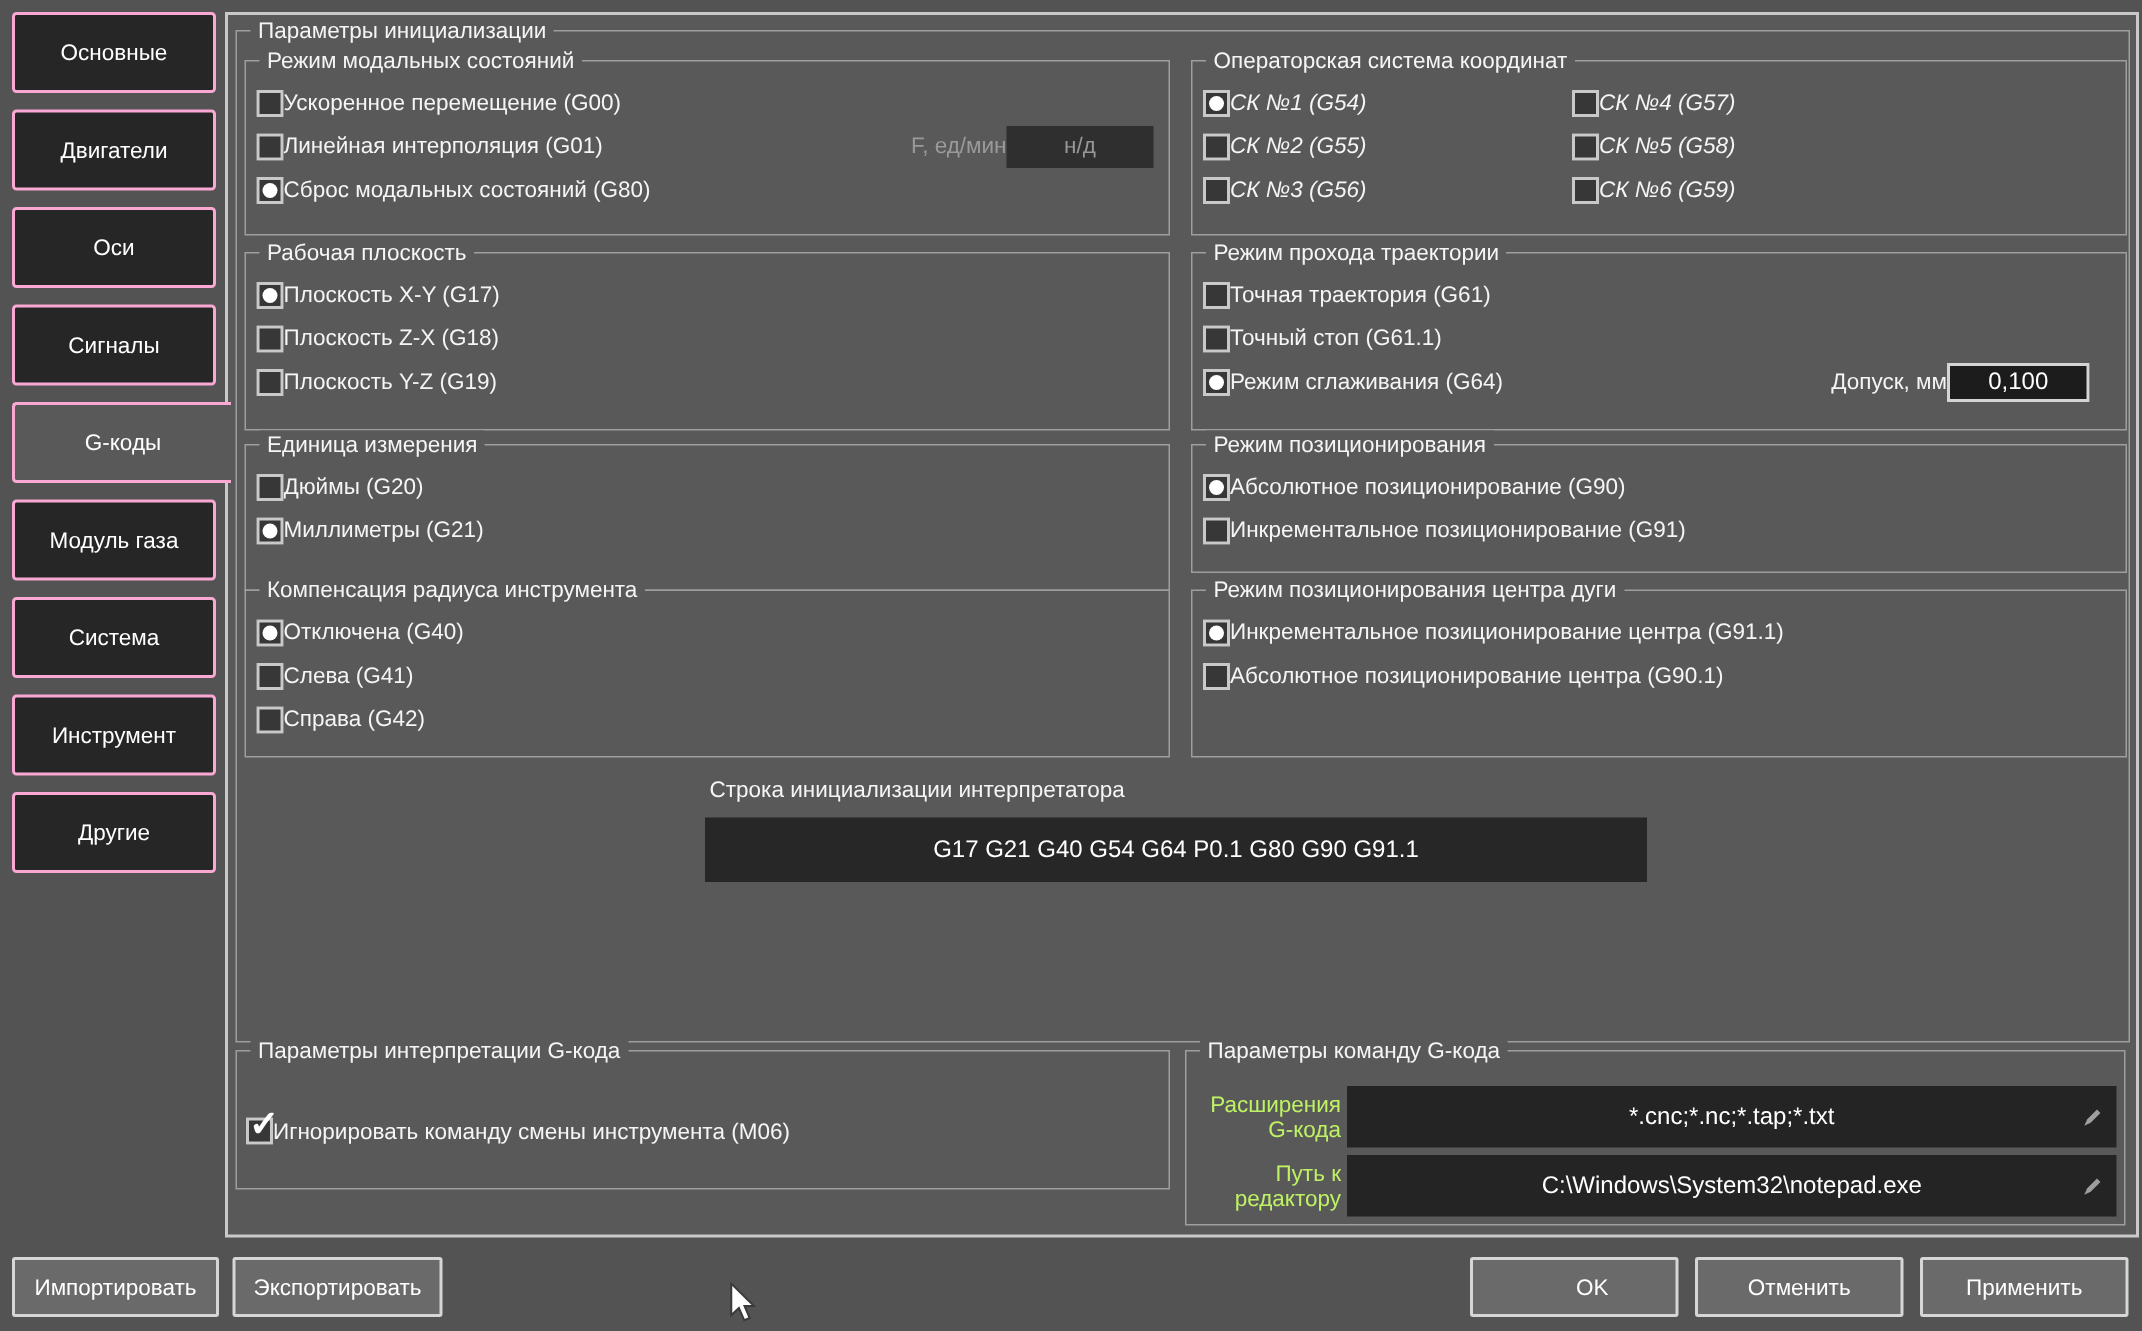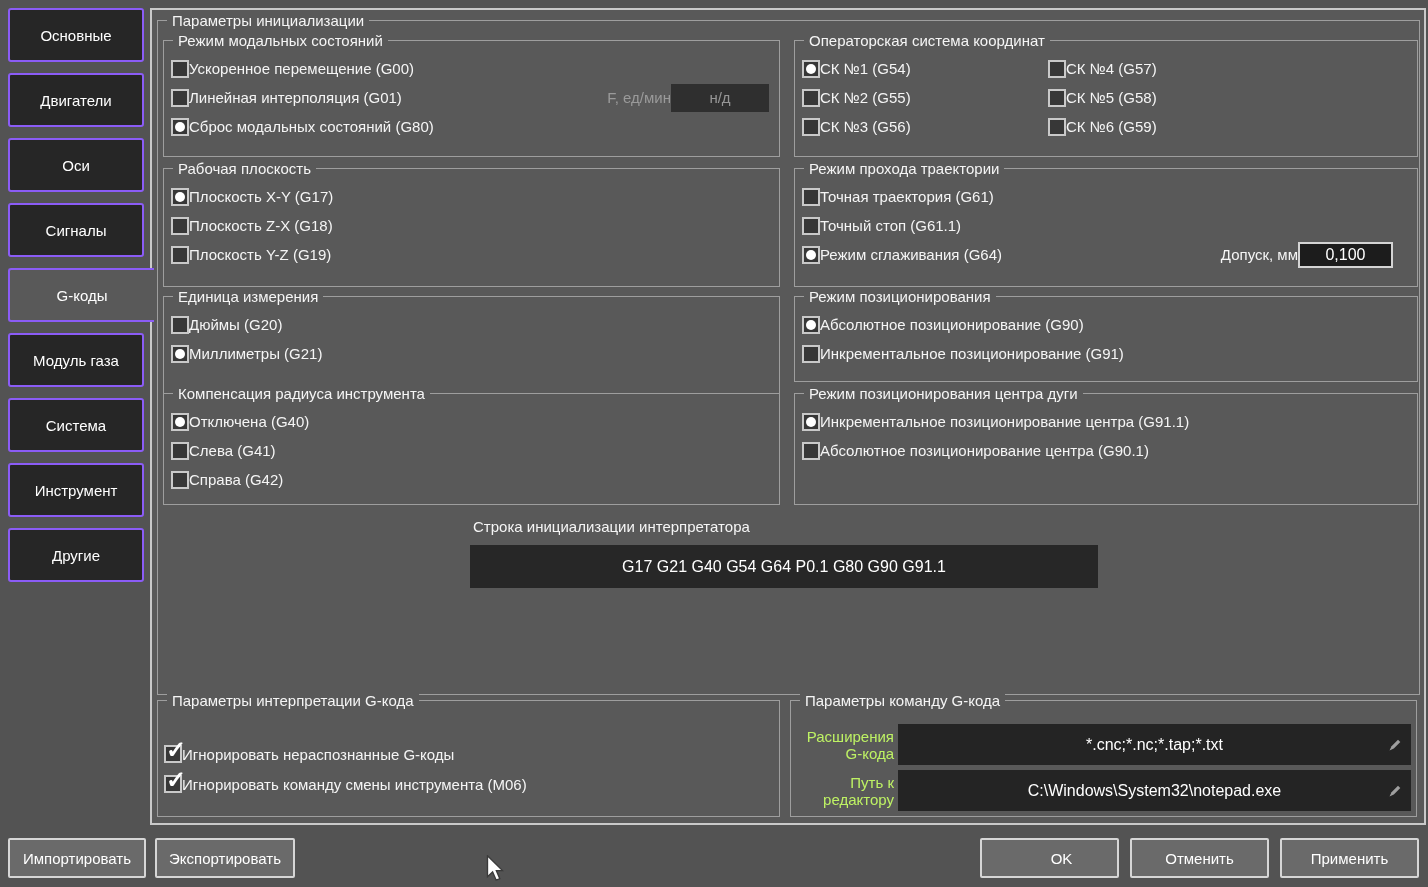--- a/index.html
+++ b/index.html
@@ -8,21 +8,21 @@
     background:#535353;
     font-family:"Liberation Sans", sans-serif;
     color:#f5f5f5;
     position:relative;
     overflow:hidden;
     -webkit-user-select:none; user-select:none;
   }
   
   .tab {
     position:absolute; left:8px; width:136px; height:54px;
-    background:#262626; border:2px solid #8b5cf6; border-radius:3px;
+    background:#262626; border:2px solid #f9a8d4; border-radius:3px;
     display:flex; align-items:center; justify-content:center;
     font-size:15px; color:#ffffff; z-index:3; cursor:default;
   }
   .tab[data-selected="true"]{
     background:#595959; width:146px; border-right:none;
     border-radius:3px 0 0 3px; z-index:6;
   }
   
   .page {
     position:absolute; left:150px; top:8px; width:1276px; height:817px;
@@ -42,21 +42,21 @@
     position:relative; flex:none;
   }
   .ind.radio[data-checked="true"]::after{
     content:""; position:absolute; inset:2px; background:#ffffff; border-radius:50%;
   }
   .ind.check[data-checked="true"]::after{
     content:"\2713"; position:absolute; left:0px; top:-9px;
     font-size:24px; line-height:24px; color:#ffffff; font-weight:bold;
   }
   .cols2 { display:flex; }
-  .cols2 .opts { padding-right:0; }
+  .cols2 .opts { padding-right:0;font-style:italic; }
   .col1 { width:246px; }
   
   .dim-label { color:#9a9a9a; font-size:15px; margin-left:auto; }
   .feed-field {
     width:98px; height:28px; background:#2f2f2f; color:#969696;
     display:flex; align-items:center; justify-content:center; font-size:15px;
   }
   .tol-label { color:#f5f5f5; font-size:15px; margin-left:auto; }
   .tol-field {
     width:95px; height:26px; background:#1c1c1c; border:2px solid #d4d4d4;
@@ -263,27 +263,23 @@
     <div class="opt">
       <span class="ind radio" data-checked="false"></span>
       <span>Абсолютное позиционирование центра (G90.1)</span>
     </div>
   </div>
 </div>
 
 <div class="init-label">Строка инициализации интерпретатора</div>
 <div class="init-field">G17 G21 G40 G54 G64 P0.1 G80 G90 G91.1</div>
 
-<div class="gb" style="left:157px; top:700px; width:623px; height:117px; z-index:2">
+<div class="gb" style="left:157px; top:700px; width:623px; height:93px; z-index:2">
   <span class="ttl">Параметры интерпретации G-кода</span>
   <div class="checks">
-    <div class="opt">
-      <span class="ind check" data-checked="true"></span>
-      <span>Игнорировать нераспознанные G-коды</span>
-    </div>
     <div class="opt">
       <span class="ind check" data-checked="true"></span>
       <span>Игнорировать команду смены инструмента (M06)</span>
     </div>
   </div>
 </div>
 
 <div class="gb" style="left:790px; top:700px; width:627px; height:117px; z-index:2">
   <span class="ttl">Параметры команду G-кода</span>
   <div class="frows">

